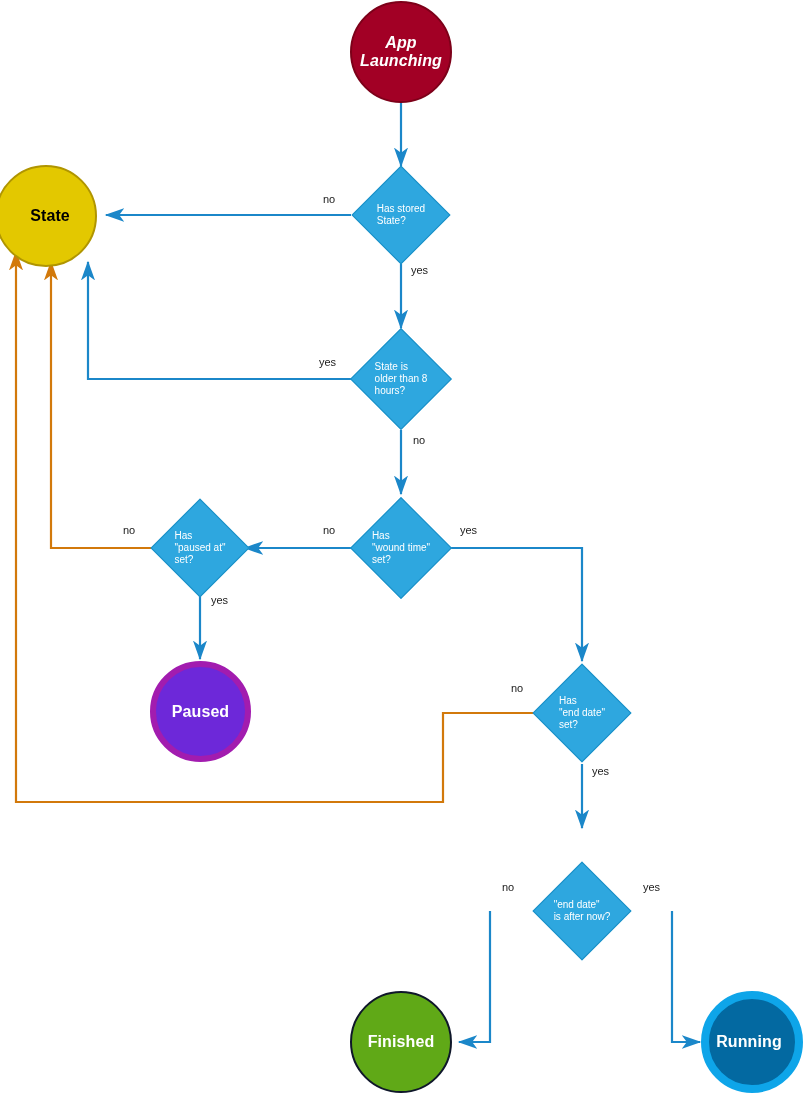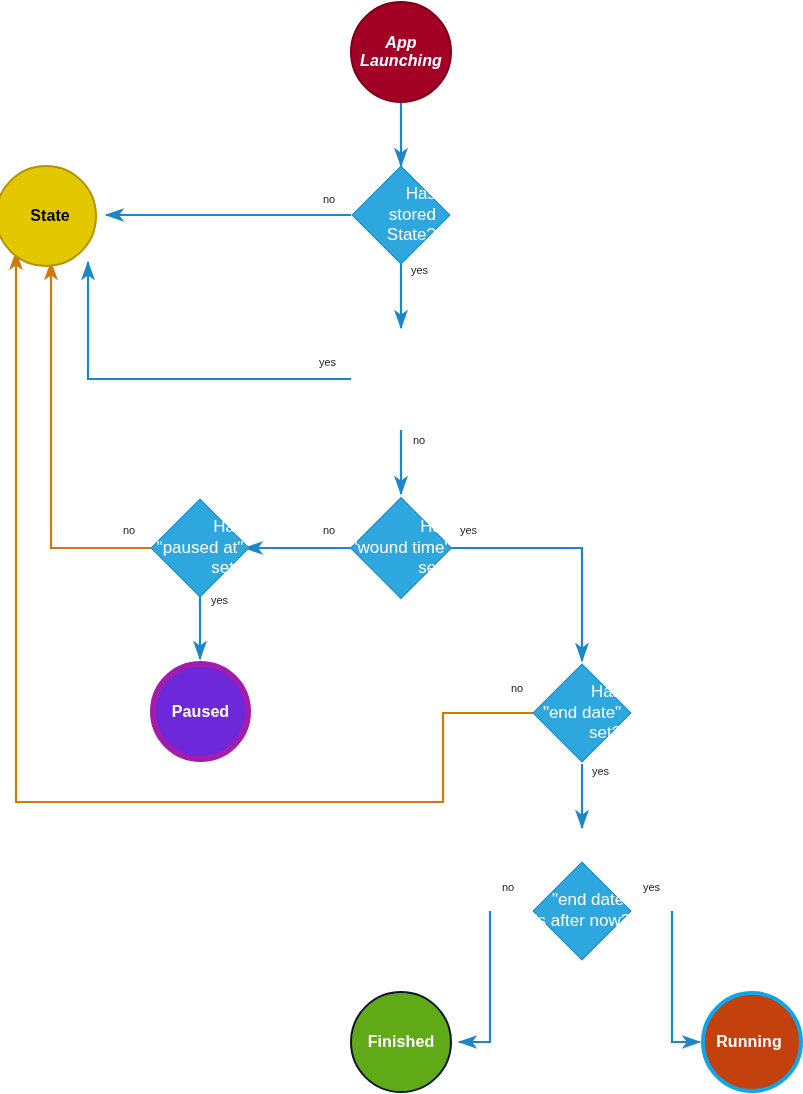--- a/index.html
+++ b/index.html
@@ -56,22 +56,22 @@
     background: #6d28d9;
     border: 6px solid #a21caf;
   }
   .n-paused .label { color: #ffffff; }
   .n-finished {
     background: #60A917;
     border: 2px solid #0f172a;
   }
   .n-finished .label { color: #ffffff; }
   .n-running {
-    background: #c2410c;
-    border: 4px solid #0ea5e9;
+    background: #0369a1;
+    border: 8px solid #0ea5e9;
   }
   .n-running .label { color: #ffffff; }
 
   .diamond {
     position: absolute;
   }
   .diamond .dshape {
     position: absolute;
     left: 0; top: 0;
     width: 100%; height: 100%;
@@ -80,23 +80,23 @@
     box-sizing: border-box;
     transform: rotate(45deg);
   }
   .diamond .dlabel {
     position: absolute;
     left: 0; top: 0;
     width: 100%; height: 100%;
     display: flex;
     align-items: center;
     justify-content: center;
-    text-align: right;
+    text-align: left;
     color: #ffffff;
-    font-size: 17px;
+    font-size: 10px;
     line-height: 1.22;
     white-space: pre-line;
   }
   .edge-label {
     position: absolute;
     font-size: 11px;
     color: #1a1a1a;
     white-space: nowrap;
   }
 </style>
@@ -155,20 +155,26 @@
   <div class="node circle n-running" style="left:701px; top:991px; width:102px; height:102px;">
     <span class="label" style="white-space:pre-line; padding-right:6px;">Running</span>
   </div>
 
   <div class="diamond" style="left:366px; top:180px; width:70px; height:70px;">
     <div class="dshape"></div>
     <div class="dlabel">Has stored
 State?</div>
   </div>
 
+  <div class="diamond" style="left:365px; top:343px; width:72px; height:72px;">
+    <div class="dshape"></div>
+    <div class="dlabel" style="width:108px; left:-18px;">State is
+older than 8
+hours?</div>
+  </div>
 
   <div class="diamond" style="left:365px; top:512px; width:72px; height:72px;">
     <div class="dshape"></div>
     <div class="dlabel" style="width:112px; left:-20px;">Has
 "wound time"
 set?</div>
   </div>
 
   <div class="diamond" style="left:165px; top:513px; width:70px; height:70px;">
     <div class="dshape"></div>

